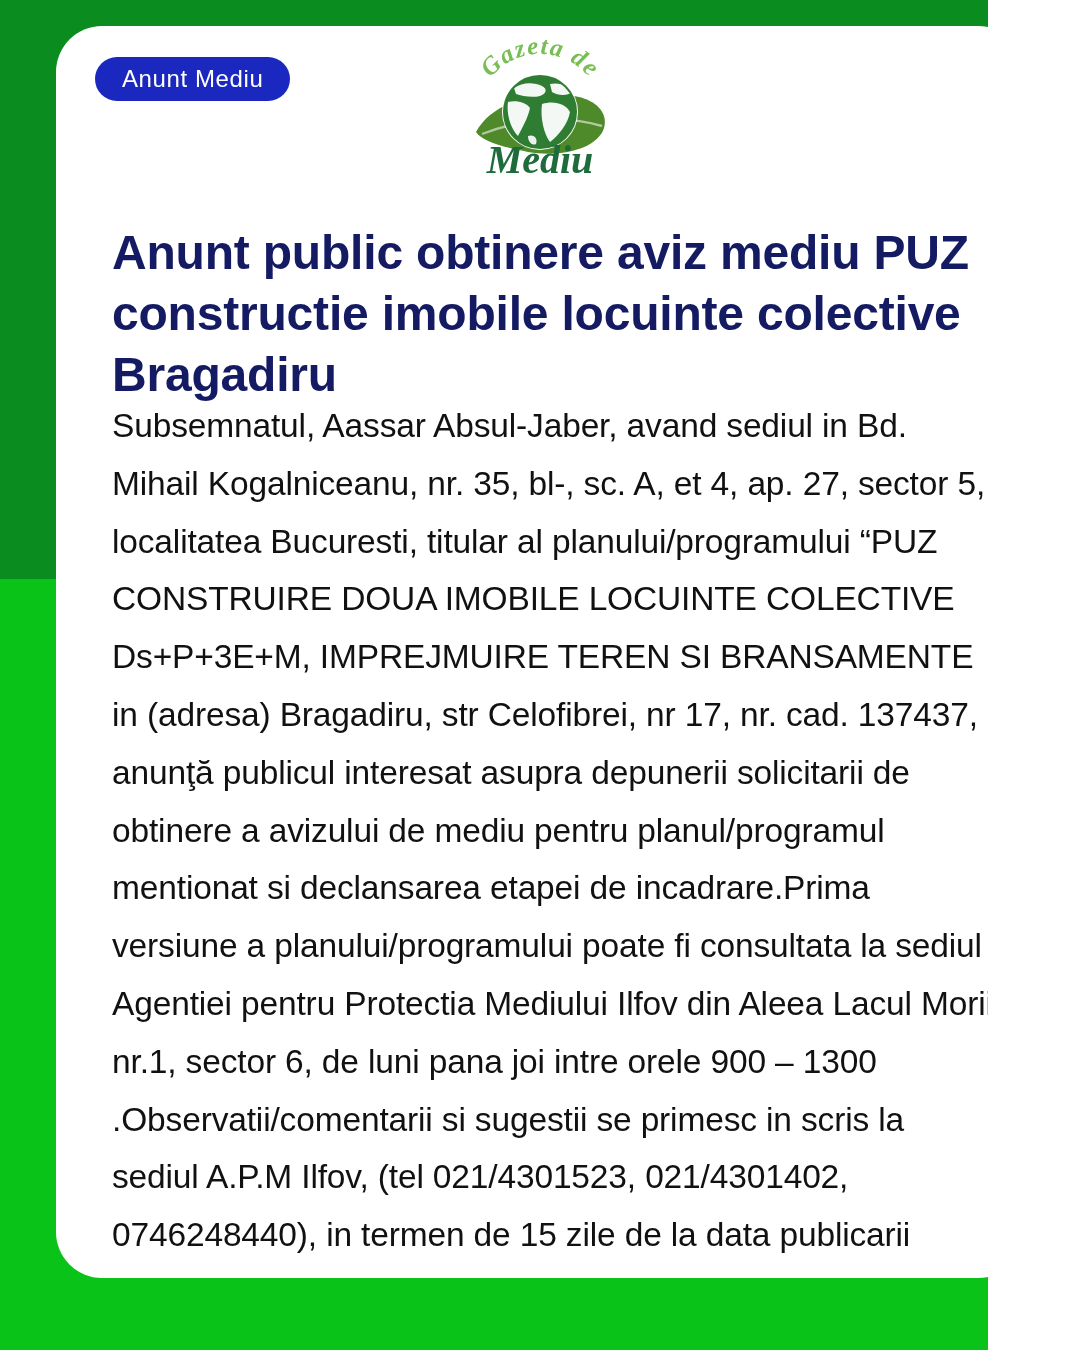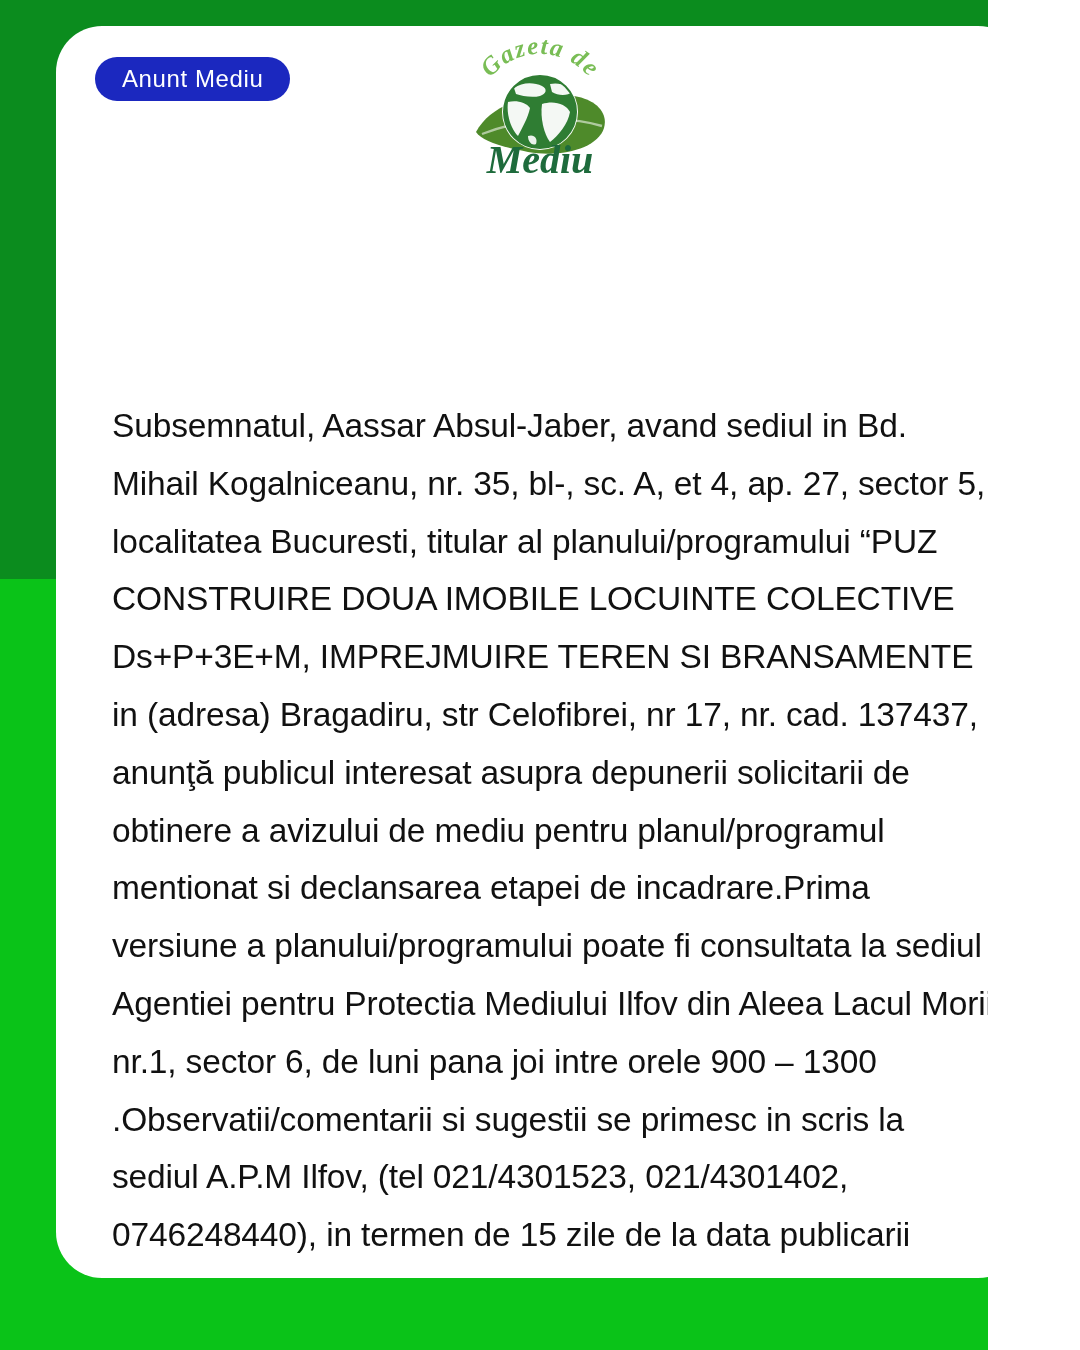--- a/index.html
+++ b/index.html
@@ -159,17 +159,18 @@
           <text font-family="'Liberation Serif', serif" font-size="25" font-style="italic" font-weight="700" fill="#79bd55" letter-spacing="1.5">
             <textPath href="#arcTop" startOffset="50%" text-anchor="middle">Gazeta de</textPath>
           </text>
 
           <text x="78" y="137" text-anchor="middle" font-family="'Liberation Serif', serif" font-size="40" font-style="italic" font-weight="700" fill="#1e6b3c">Mediu</text>
         </svg>
       </div>
 
     </div>
 
+    <h1 id="title">Anunt public obtinere aviz mediu PUZ constructie imobile locuinte colective Bragadiru</h1>
 
     <div id="body-text">Subsemnatul, Aassar Absul-Jaber, avand sediul in Bd. Mihail Kogalniceanu, nr. 35, bl-, sc. A, et 4, ap. 27, sector 5, localitatea Bucuresti, titular al planului/programului “PUZ CONSTRUIRE DOUA IMOBILE LOCUINTE COLECTIVE Ds+P+3E+M, IMPREJMUIRE TEREN SI BRANSAMENTE in (adresa) Bragadiru, str Celofibrei, nr 17, nr. cad. 137437, anunţă publicul interesat asupra depunerii solicitarii de obtinere a avizului de mediu pentru planul/programul mentionat si declansarea etapei de incadrare.Prima versiune a planului/programului poate fi consultata la sediul Agentiei pentru Protectia Mediului Ilfov din Aleea Lacul Morii nr.1, sector 6, de luni pana joi intre orele 900 – 1300 .Observatii/comentarii si sugestii se primesc in scris la sediul A.P.M Ilfov, (tel 021/4301523, 021/4301402, 0746248440), in termen de 15 zile de la data publicarii anuntului.</div>
 
   </div>
 </div>
 
 </body></html>

